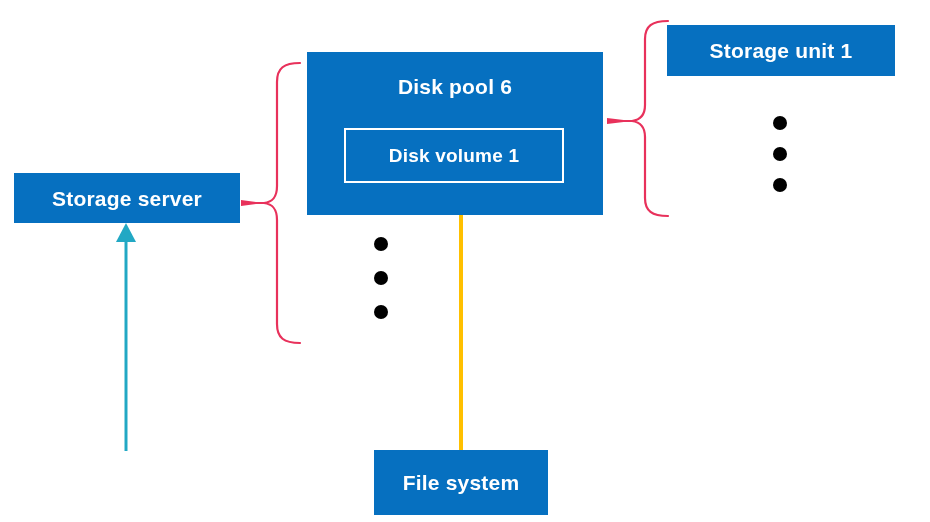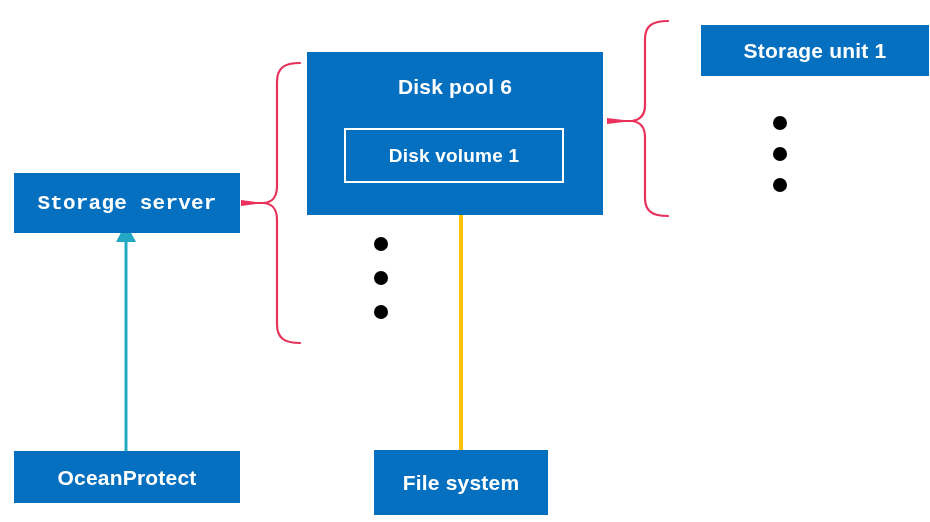--- a/index.html
+++ b/index.html
@@ -30,23 +30,22 @@
     box-sizing: border-box;
   }
   .node-label {
     display: block;
     line-height: 1;
   }
   #node-storage-server {
     left: 14px;
     top: 173px;
     width: 226px;
-    height: 60px;
+    height: 50px;
     font-size: 21px;
-    font-family: Liberation Mono, monospace;
   }
   #node-oceanprotect {
     left: 14px;
     top: 451px;
     width: 226px;
     height: 52px;
     font-size: 21px;
   }
   #node-disk-pool {
     left: 307px;
@@ -67,21 +66,21 @@
     background: #0670C0;
   }
   #node-file-system {
     left: 374px;
     top: 450px;
     width: 174px;
     height: 65px;
     font-size: 21px;
   }
   #node-storage-unit {
-    left: 701px;
+    left: 667px;
     top: 25px;
     width: 228px;
     height: 51px;
     font-size: 21px;
   }
   .dots {
     position: absolute;
     display: flex;
     flex-direction: column;
     align-items: center;
@@ -150,23 +149,20 @@
     <g>
       <line x1="461" y1="450" x2="461" y2="196" stroke="#FFC000" stroke-width="4"></line>
       <path d="M 461 178 L 450 200 L 472 200 Z" fill="#FFC000"></path>
     </g>
   </svg>
 
   <div class="node" id="node-storage-server">
     <span class="node-label">Storage server</span>
   </div>
 
-  <div class="node" id="node-oceanprotect">
-    <span class="node-label">OceanProtect</span>
-  </div>
 
   <div class="node" id="node-disk-pool">
     <span class="node-label">Disk pool 6</span>
   </div>
 
   <div class="node" id="node-disk-volume">
     <span class="node-label">Disk volume 1</span>
   </div>
 
   <div class="node" id="node-file-system">

